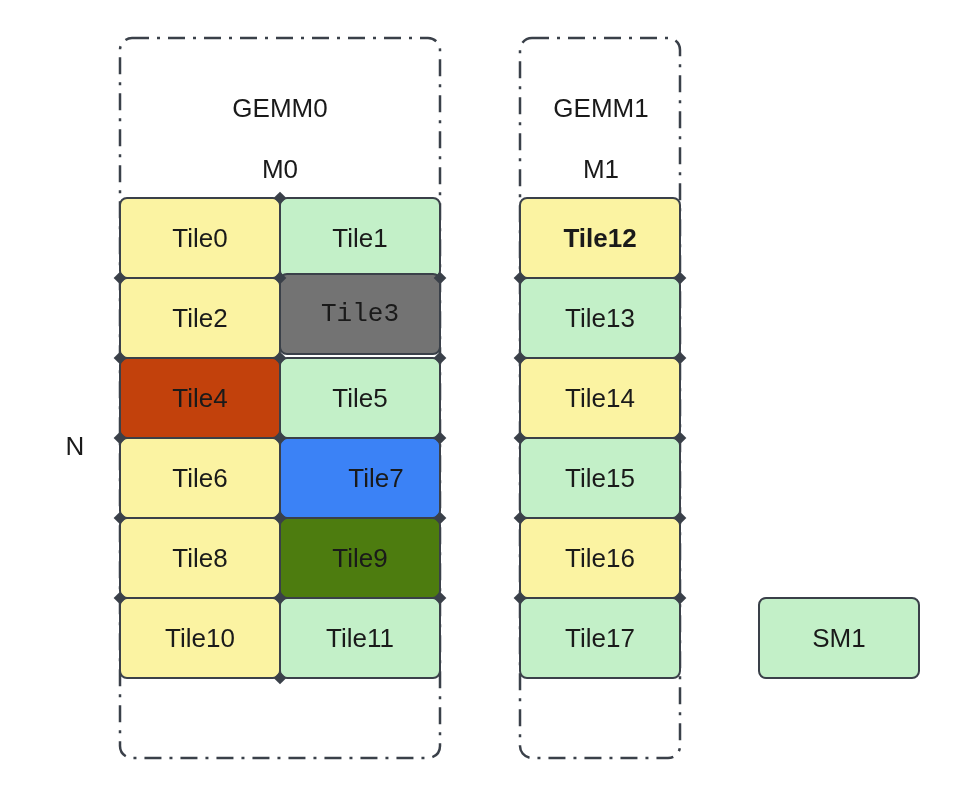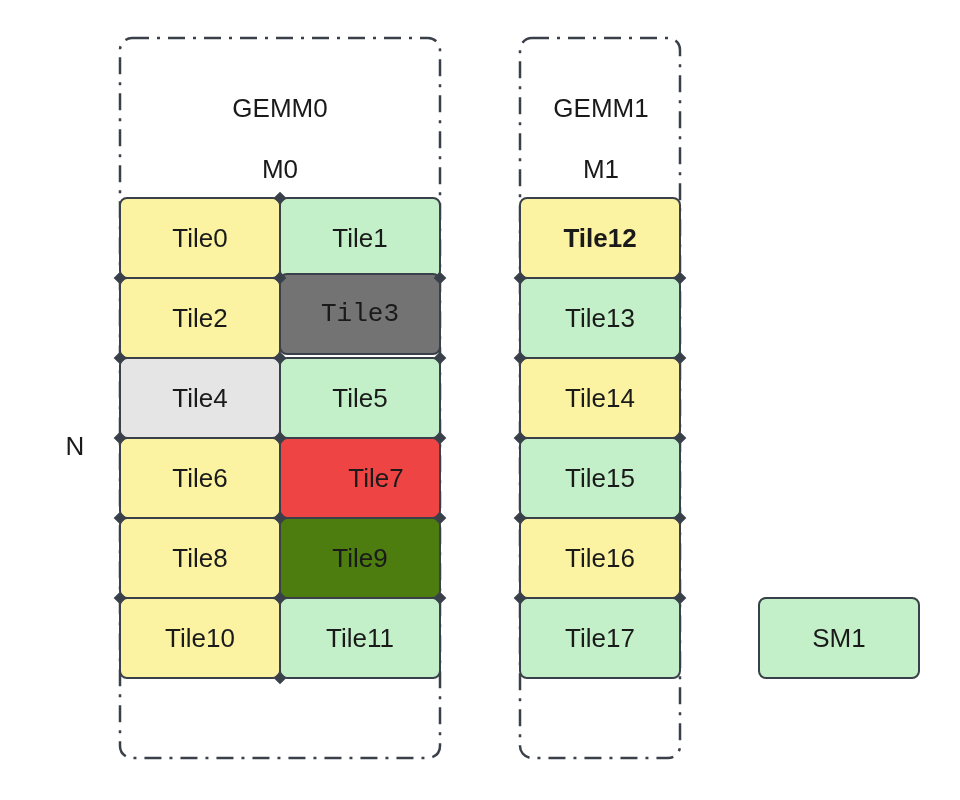--- a/index.html
+++ b/index.html
@@ -55,24 +55,24 @@
   <div class="label" style="left:280px;top:108px">GEMM0</div>
   <div class="label" style="left:280px;top:169px">M0</div>
   <div class="label" style="left:601px;top:108px">GEMM1</div>
   <div class="label" style="left:601px;top:169px">M1</div>
 
   <div id="tiles-layer">
       <div class="tile" style="left: 119px; top: 197px; background: rgb(251, 243, 162);">Tile0</div>
       <div class="tile" style="left: 279px; top: 197px; background: rgb(195, 240, 200);">Tile1</div>
       <div class="tile" style="left: 119px; top: 277px; background: rgb(251, 243, 162);">Tile2</div>
       <div class="tile" style="left: 279px; top: 273px; background: #737373; font-family: Liberation Mono, monospace;">Tile3</div>
-      <div class="tile" style="left: 119px; top: 357px; background: #e5e5e5;">Tile4</div>
+      <div class="tile" style="left: 119px; top: 357px; background: #c2410c;">Tile4</div>
       <div class="tile" style="left: 279px; top: 357px; background: rgb(195, 240, 200);">Tile5</div>
       <div class="tile" style="left: 119px; top: 437px; background: rgb(251, 243, 162);">Tile6</div>
-      <div class="tile" style="left: 279px; top: 437px; background: #ef4444; padding-left: 32px;">Tile7</div>
+      <div class="tile" style="left: 279px; top: 437px; background: #3b82f6; padding-left: 32px;">Tile7</div>
       <div class="tile" style="left: 119px; top: 517px; background: rgb(251, 243, 162);">Tile8</div>
       <div class="tile" style="left: 279px; top: 517px; background: #4d7c0f;">Tile9</div>
       <div class="tile" style="left: 119px; top: 597px; background: rgb(251, 243, 162);">Tile10</div>
       <div class="tile" style="left: 279px; top: 597px; background: rgb(195, 240, 200);">Tile11</div>
       <div class="tile" style="left: 519px; top: 197px; background: rgb(251, 243, 162); font-weight: bold;">Tile12</div>
       <div class="tile" style="left: 519px; top: 277px; background: rgb(195, 240, 200);">Tile13</div>
       <div class="tile" style="left: 519px; top: 357px; background: rgb(251, 243, 162);">Tile14</div>
       <div class="tile" style="left: 519px; top: 437px; background: rgb(195, 240, 200);">Tile15</div>
       <div class="tile" style="left: 519px; top: 517px; background: rgb(251, 243, 162);">Tile16</div>
       <div class="tile" style="left: 519px; top: 597px; background: rgb(195, 240, 200);">Tile17</div>

